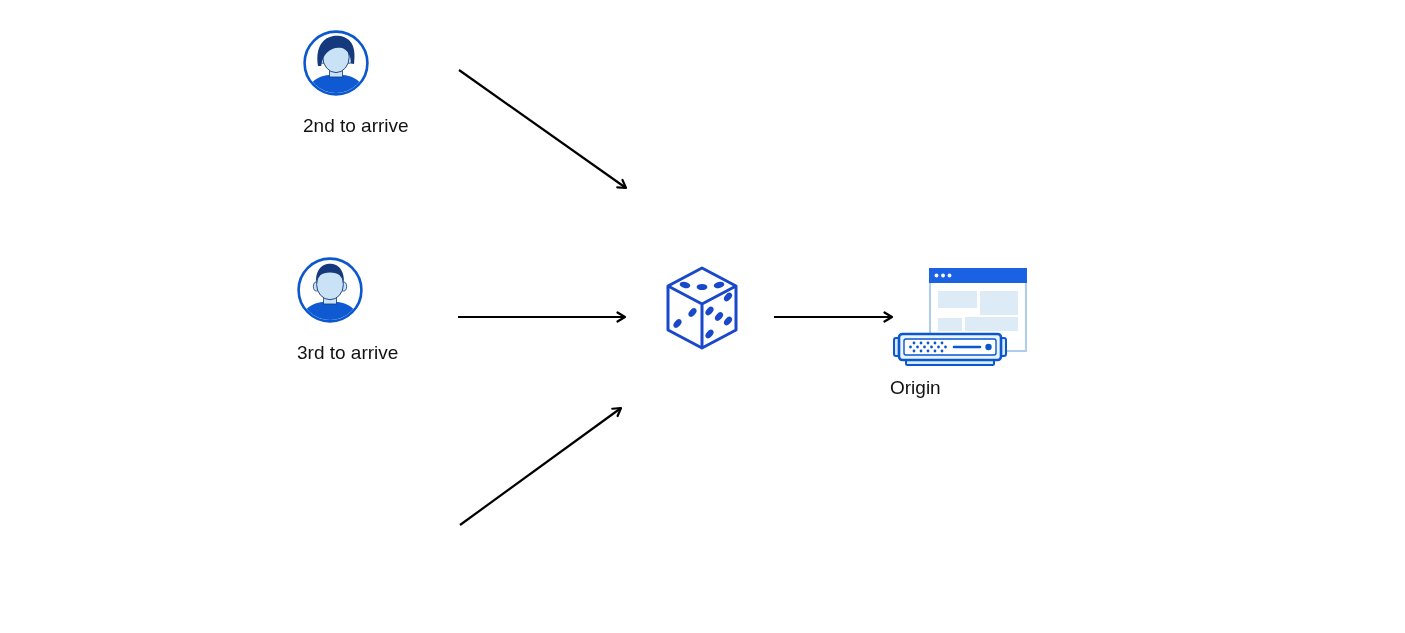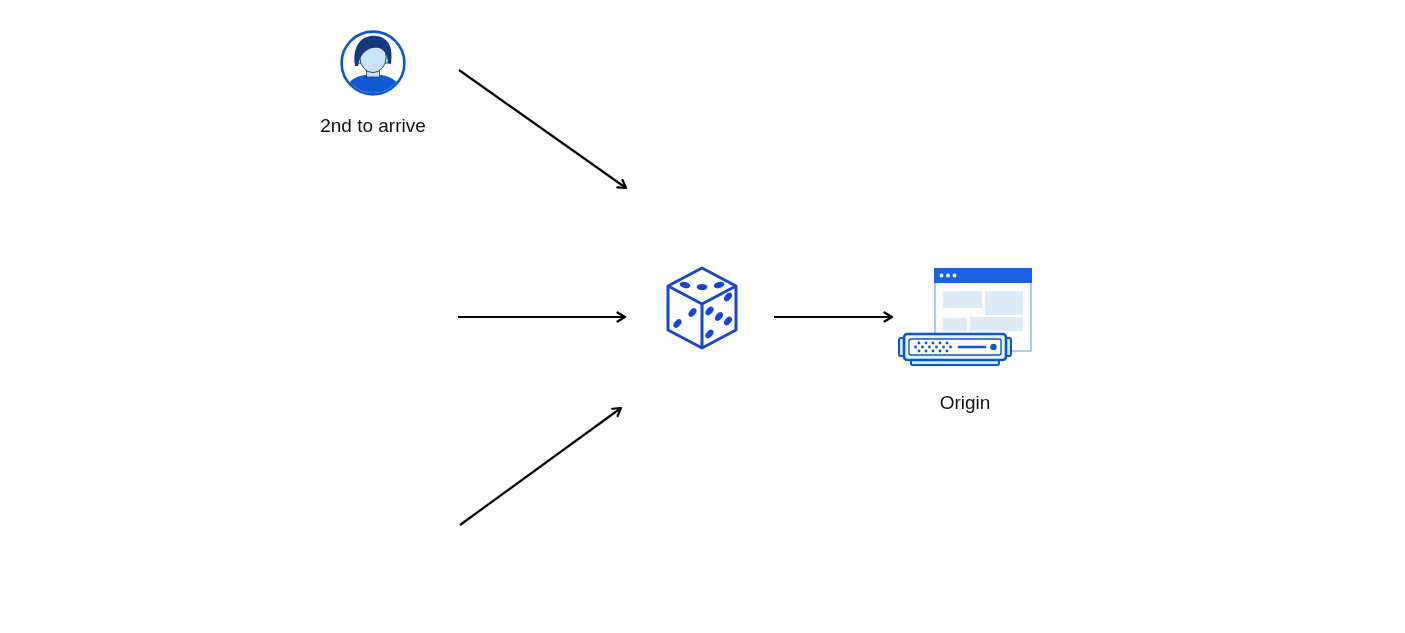--- a/index.html
+++ b/index.html
@@ -1,27 +1,27 @@
 <!DOCTYPE html>
 <html><head>
 <meta charset="utf-8">
 <style>
   html,body{margin:0;padding:0;background:#ffffff;}
   body{font-family:"Liberation Sans", sans-serif;}
   .canvas{position:relative;width:1405px;height:633px;background:#ffffff;overflow:hidden;}
   .arrows-layer{position:absolute;left:0;top:0;width:1405px;height:633px;pointer-events:none;}
-  .node{position:absolute;display:flex;flex-direction:column;align-items:center;}
+  .node{position:absolute;display:flex;flex-direction:column;}
   .node .label{margin-top:18px;font-size:19px;line-height:24px;color:#121212;white-space:nowrap;}
   .user-node{width:140px;}
   .node-user-2nd{left:303px;top:30px;}
   .node-user-3rd{left:297px;top:257px;}
   .node-user-1st{left:301px;top:485px;}
   .node-dice{left:664px;top:264px;}
   .node-origin{left:890px;top:258px;width:150px;}
-  .node-origin .label{margin-top:23px;}
+  .node-origin .label{margin-top:8px;}
   .avatar{width:66px;height:66px;display:block;}
 </style>
 </head>
 <body>
 
 <div class="canvas">
 
   <svg class="arrows-layer" viewBox="0 0 1405 633" xmlns="http://www.w3.org/2000/svg">
     <defs>
       <marker id="ah" markerWidth="13" markerHeight="13" refX="9.5" refY="6" orient="auto" markerUnits="userSpaceOnUse">
@@ -47,20 +47,39 @@
         <rect x="26.5" y="31" width="13" height="16" fill="#c9e2f5" stroke="#14397c" stroke-width="0.8"></rect>
         <ellipse cx="19.8" cy="29" rx="2.9" ry="4.3" fill="#c9e2f5" stroke="#14397c" stroke-width="0.8"></ellipse>
         <ellipse cx="46.2" cy="29" rx="2.9" ry="4.3" fill="#c9e2f5" stroke="#14397c" stroke-width="0.8"></ellipse>
         <ellipse cx="33" cy="27" rx="13.2" ry="15.6" fill="#c9e2f5" stroke="#14397c" stroke-width="0.9"></ellipse>
         <path d="M15,36 C11.5,13 24,5 35,5.8 C48,7 53.5,16 51,34 L47.8,33.5 C48.2,25 44,18.8 37.5,17.8 C28.5,16.6 19.5,23 18.2,36 Z" fill="#14397c"></path>
       </g>
     </svg>
     <span class="label">2nd to arrive</span>
   </div>
 
+  <div class="node user-node node-user-3rd">
+    <svg class="avatar" viewBox="0 0 66 66" xmlns="http://www.w3.org/2000/svg">
+      <defs>
+          <clipPath id="cpb">
+            <circle cx="33" cy="33" r="30"></circle>
+          </clipPath>
+        </defs>
+      <circle cx="33" cy="33" r="31.4" fill="#ffffff" stroke="#0b57ce" stroke-width="2.6"></circle>
+      <g clip-path="url(#cpb)">
+        <path d="M1,68 C6,49 18,44.5 33,44.5 C48,44.5 60,49 65,68 Z" fill="#0f5ad2"></path>
+        <rect x="26.5" y="31" width="13" height="16" fill="#c9e2f5" stroke="#14397c" stroke-width="0.8"></rect>
+        <ellipse cx="19.5" cy="29.5" rx="3.1" ry="4.5" fill="#c9e2f5" stroke="#14397c" stroke-width="0.8"></ellipse>
+        <ellipse cx="46.5" cy="29.5" rx="3.1" ry="4.5" fill="#c9e2f5" stroke="#14397c" stroke-width="0.8"></ellipse>
+        <ellipse cx="33" cy="27.5" rx="13.4" ry="15.2" fill="#c9e2f5" stroke="#14397c" stroke-width="0.9"></ellipse>
+        <path d="M19,26.5 C18.4,11.5 26,6.8 33,6.8 C40,6.8 47.6,11.5 47,26.5 C45.5,19 41.5,15.6 33,15.6 C24.5,15.6 20.5,19 19,26.5 Z" fill="#14397c"></path>
+      </g>
+    </svg>
+    <span class="label">3rd to arrive</span>
+  </div>
 
 
   <div class="node node-dice">
     <svg width="76" height="88" viewBox="0 0 76 88" xmlns="http://www.w3.org/2000/svg">
       <g stroke="#1948cb" stroke-width="3" stroke-linejoin="round" fill="#ffffff">
         <path d="M38,4 L72,22 L72,66 L38,84 L4,66 L4,22 Z"></path>
         <path d="M4,22 L38,40 L72,22 M38,40 L38,84" fill="none"></path>
       </g>
       <g fill="#1948cb">
         <ellipse cx="21" cy="21" rx="5.4" ry="3.1" transform="rotate(12 21 21)"></ellipse>

